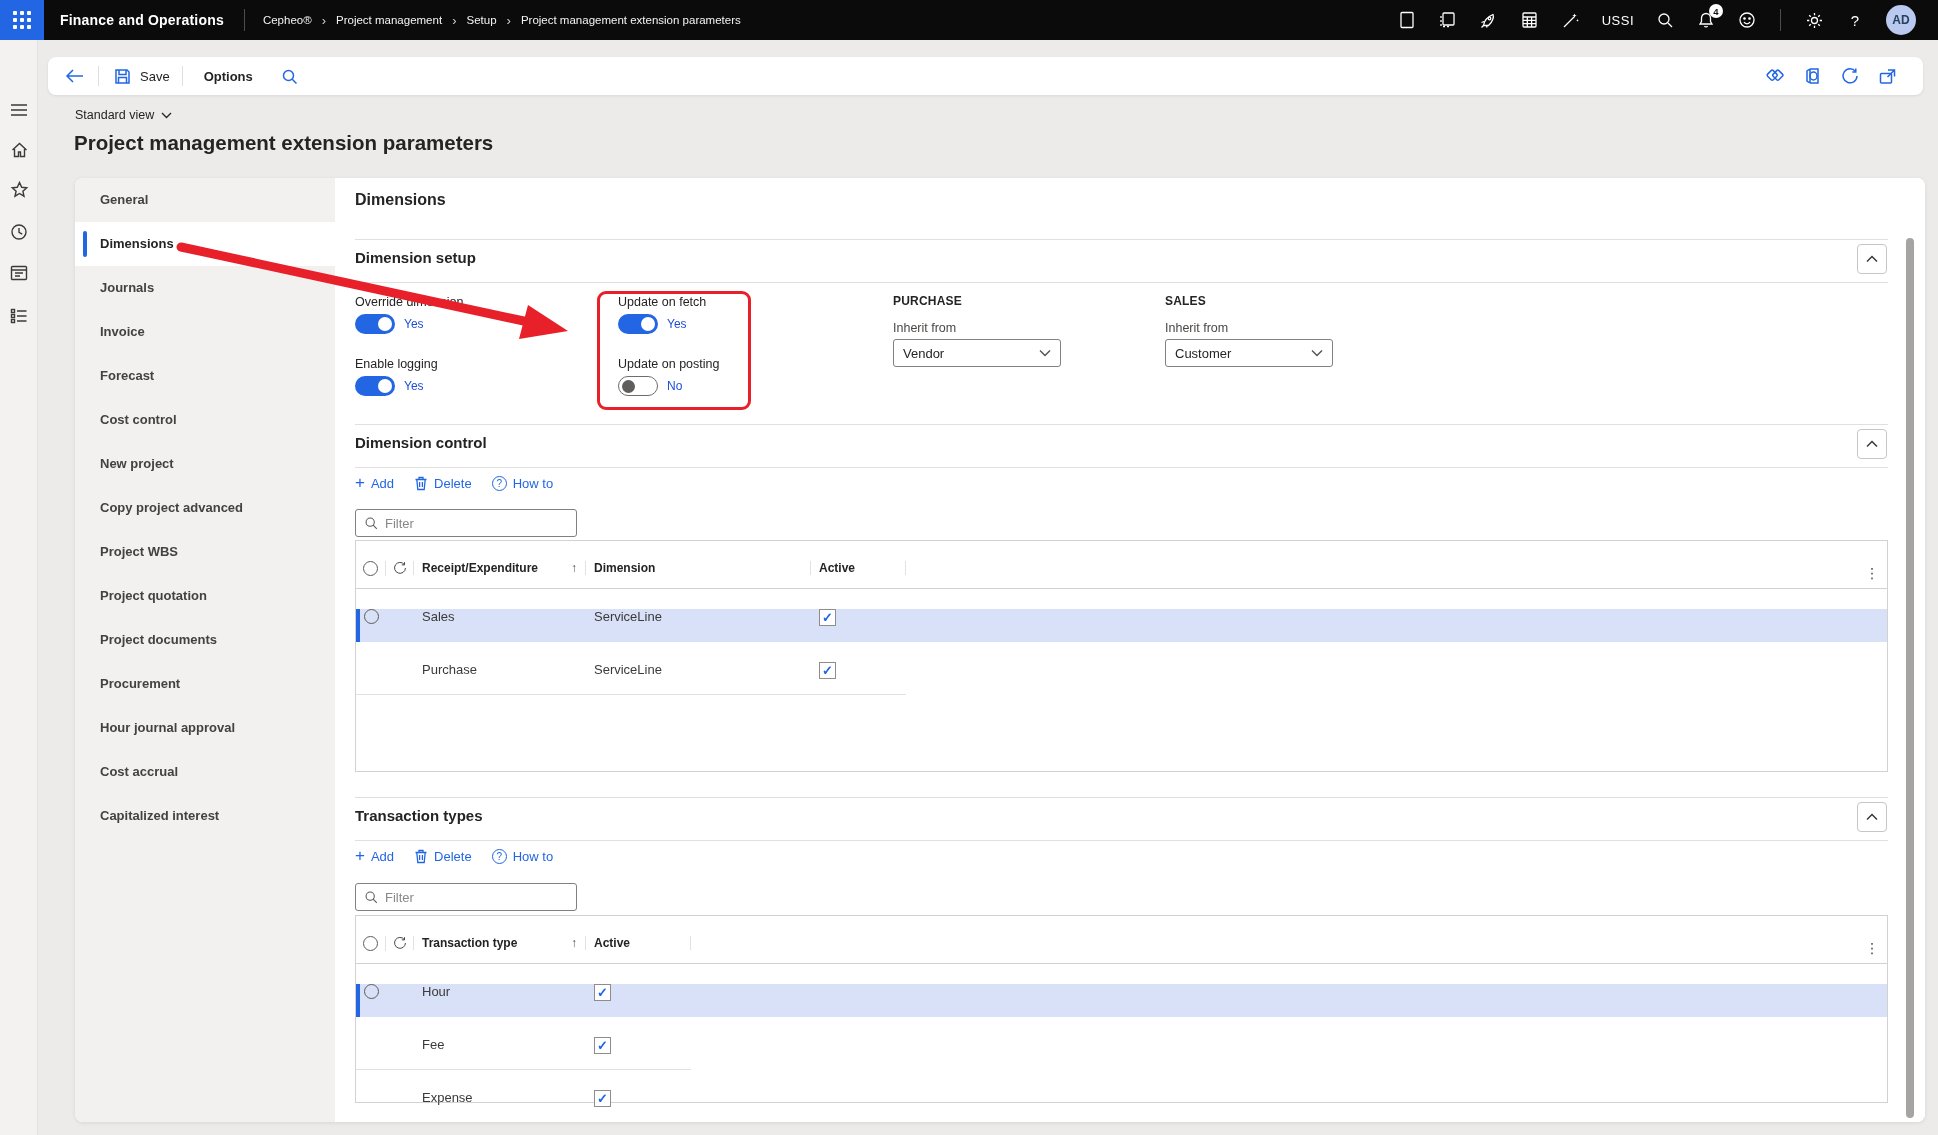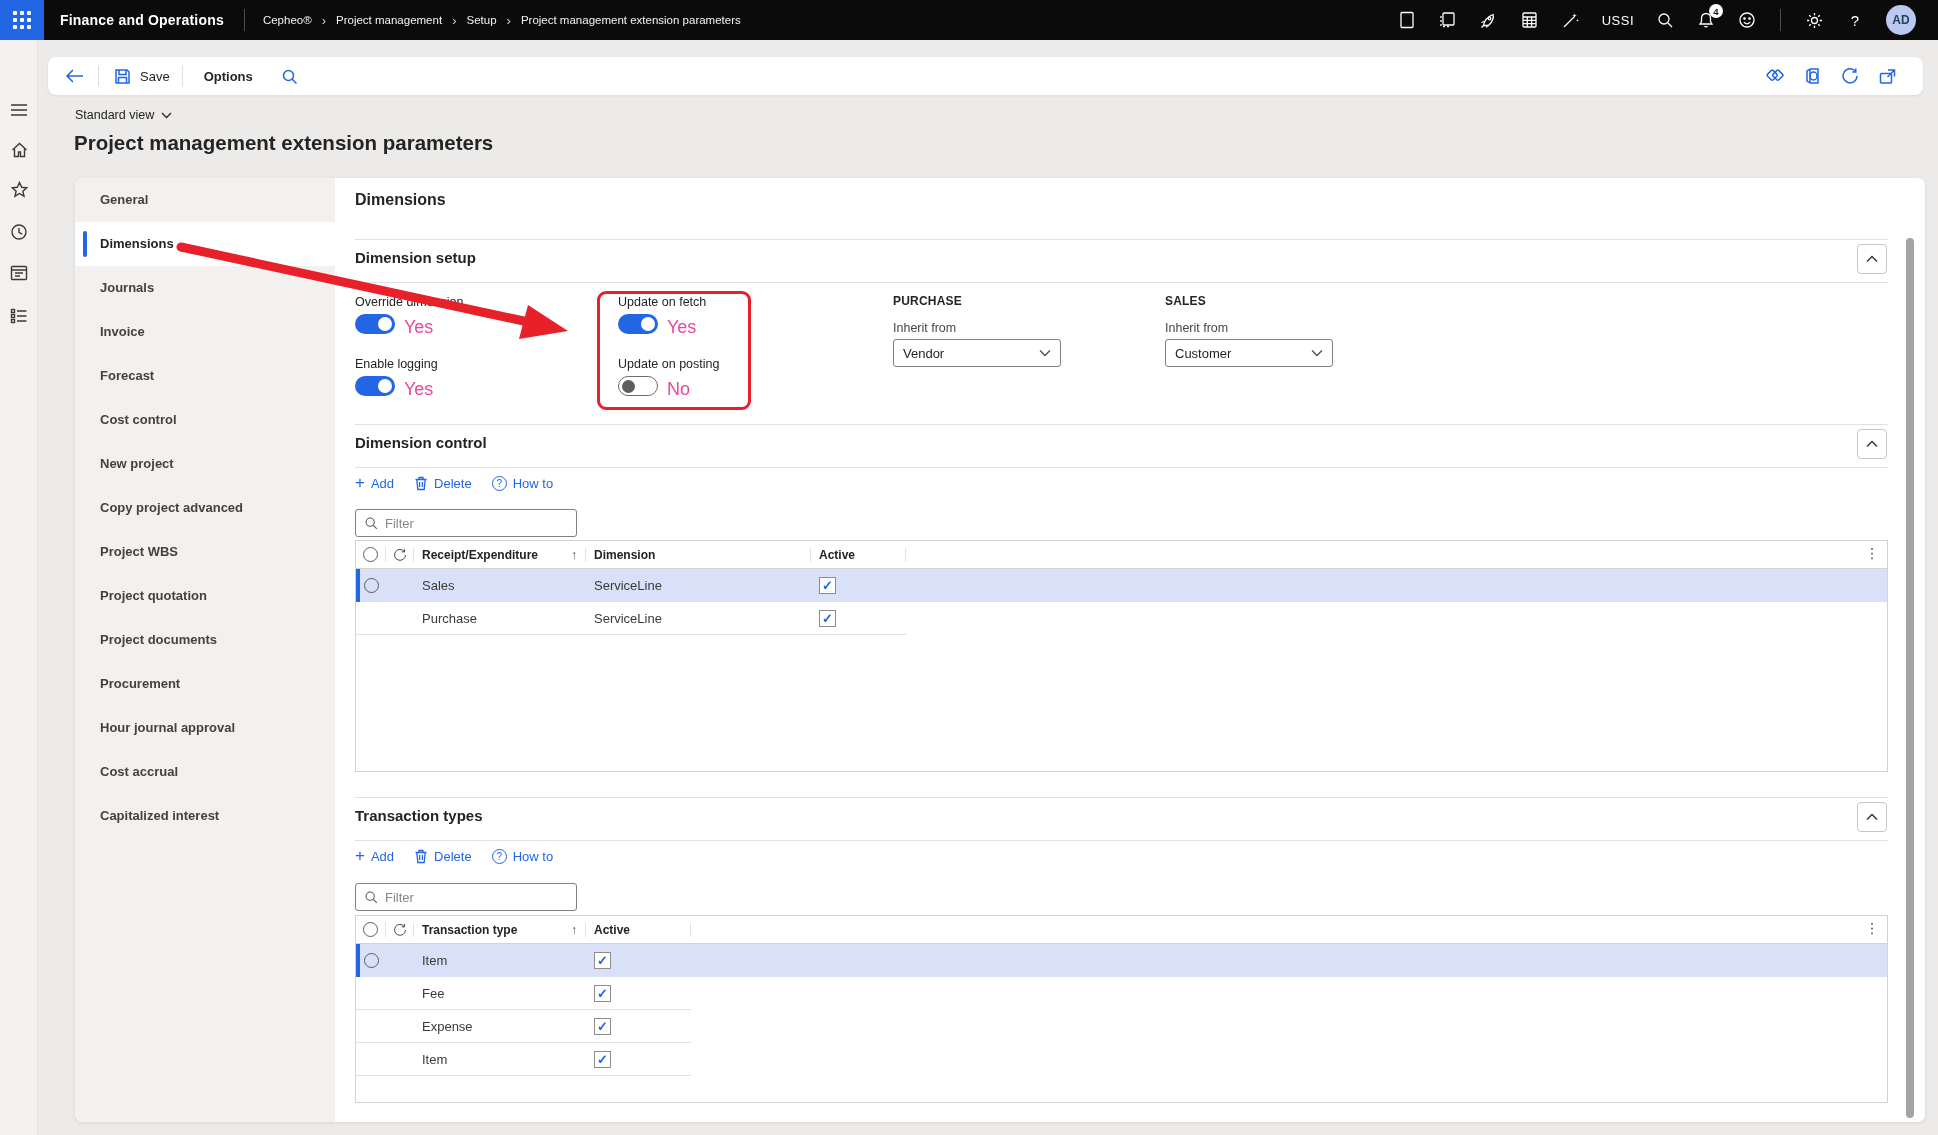--- a/index.html
+++ b/index.html
@@ -53,40 +53,40 @@
   .sec-title { position:absolute; left:20px; font-size:15px; font-weight:700; color:#242424; }
   .collapse-btn { position:absolute; right:38px; width:30px; height:30px; border:1px solid #c8c6c4; border-radius:4px; background:#fff; display:flex; align-items:center; justify-content:center; cursor:pointer; }
   .collapse-btn svg { stroke:#3b3a39; fill:none; stroke-width:1.5; }
 
   .fld-label { position:absolute; font-size:12.5px; color:#242424; }
   .toggle { position:absolute; width:40px; height:20px; border-radius:10px; cursor:pointer; }
   .toggle.on { background:#2266e3; }
   .toggle.on::after { content:""; position:absolute; right:3px; top:3px; width:14px; height:14px; border-radius:50%; background:#fff; }
   .toggle.off { background:#fff; border:1px solid #6f6d6b; }
   .toggle.off::after { content:""; position:absolute; left:3px; top:2.5px; width:13px; height:13px; border-radius:50%; background:#605e5c; }
-  .tgl-val { position:absolute; font-size:18px; color:#ec4899; }
+  .tgl-val { position:absolute; font-size:12px; color:#1d4ed8; }
 
   .grp-title { position:absolute; font-size:12px; font-weight:700; color:#242424; letter-spacing:.2px; }
   .sub-label { position:absolute; font-size:12.5px; color:#4a4845; }
   .dd { position:absolute; width:168px; height:28px; border:1px solid #82807e; border-radius:3px; background:#fff; display:flex; align-items:center; padding:0 9px; font-size:13px; color:#242424; cursor:pointer; }
   .dd svg { margin-left:auto; stroke:#55524f; fill:none; stroke-width:1.4; }
 
   .toolbar { position:absolute; left:20px; display:flex; align-items:center; gap:20px; }
   .tool-btn { display:flex; align-items:center; gap:6px; color:#2266e3; font-size:13px; cursor:pointer; }
   .tool-plus { font-size:17px; line-height:1; font-weight:400; margin-top:-2px; }
   .tool-btn svg { stroke:#2266e3; fill:none; stroke-width:1.3; }
   .howto-circle { width:15px; height:15px; border:1px solid #2266e3; border-radius:50%; font-size:10px; display:flex; align-items:center; justify-content:center; }
 
   .filter-box { position:absolute; left:20px; width:222px; height:28px; border:1px solid #82807e; border-radius:3px; background:#fff; display:flex; align-items:center; padding:0 8px; gap:7px; }
   .filter-box svg { stroke:#5b5955; fill:none; stroke-width:1.3; flex-shrink:0; }
   .filter-box input { border:none; outline:none; font-size:13px; color:#242424; width:100%; font-family:"Liberation Sans",sans-serif; }
   .filter-box input::placeholder { color:#8a8886; }
 
   .grid { position:absolute; left:20px; width:1533px; border:1px solid #d4d2d0; background:#fff; }
-  .g-row { display:flex; align-items:center; position:relative; }
+  .g-row { display:flex; align-items:flex-start; position:relative;margin-top:20px; }
   .g-head { height:28px; border-bottom:1px solid #d4d2d0; }
   .g-body { height:33px; }
   .g-cell { display:flex; align-items:center; font-size:13px; color:#3b3a39; padding-left:8px; position:relative; }
   .g-head .g-cell { font-size:12px; font-weight:700; color:#242424; }
   .g-cell.bordered { border-right:1px solid #e4e2e0; }
   .c-sel { width:30px; padding-left:0; justify-content:center; }
   .c-ref { width:28px; padding-left:0; justify-content:center; }
   .c-ref svg { stroke:#3b3a39; fill:none; stroke-width:1.2; }
   .radio { width:15px; height:15px; border:1px solid #5f5d5b; border-radius:50%; background:transparent; cursor:pointer; }
   .sort-arrow { margin-left:auto; margin-right:8px; font-size:12px; color:#55524f; font-weight:400; }
@@ -490,21 +490,21 @@
             </div>
           <div class="g-cell bordered" style="width:105px">Active</div>
           <span class="kebab">⋮</span>
         </div>
         <div class="g-row g-body row-selected">
           <span class="acc"></span>
           <div class="g-cell c-sel">
               <span class="radio"></span>
             </div>
           <div class="g-cell c-ref"></div>
-          <div class="g-cell" style="width:172px">Item</div>
+          <div class="g-cell" style="width:172px">Hour</div>
           <div class="g-cell" style="width:105px">
               <span class="checkbox">✓</span>
             </div>
         </div>
         <div class="g-row g-body">
           <div class="g-cell c-sel"></div>
           <div class="g-cell c-ref"></div>
           <div class="g-cell" style="width:172px">Fee</div>
           <div class="g-cell" style="width:105px">
               <span class="checkbox">✓</span>

